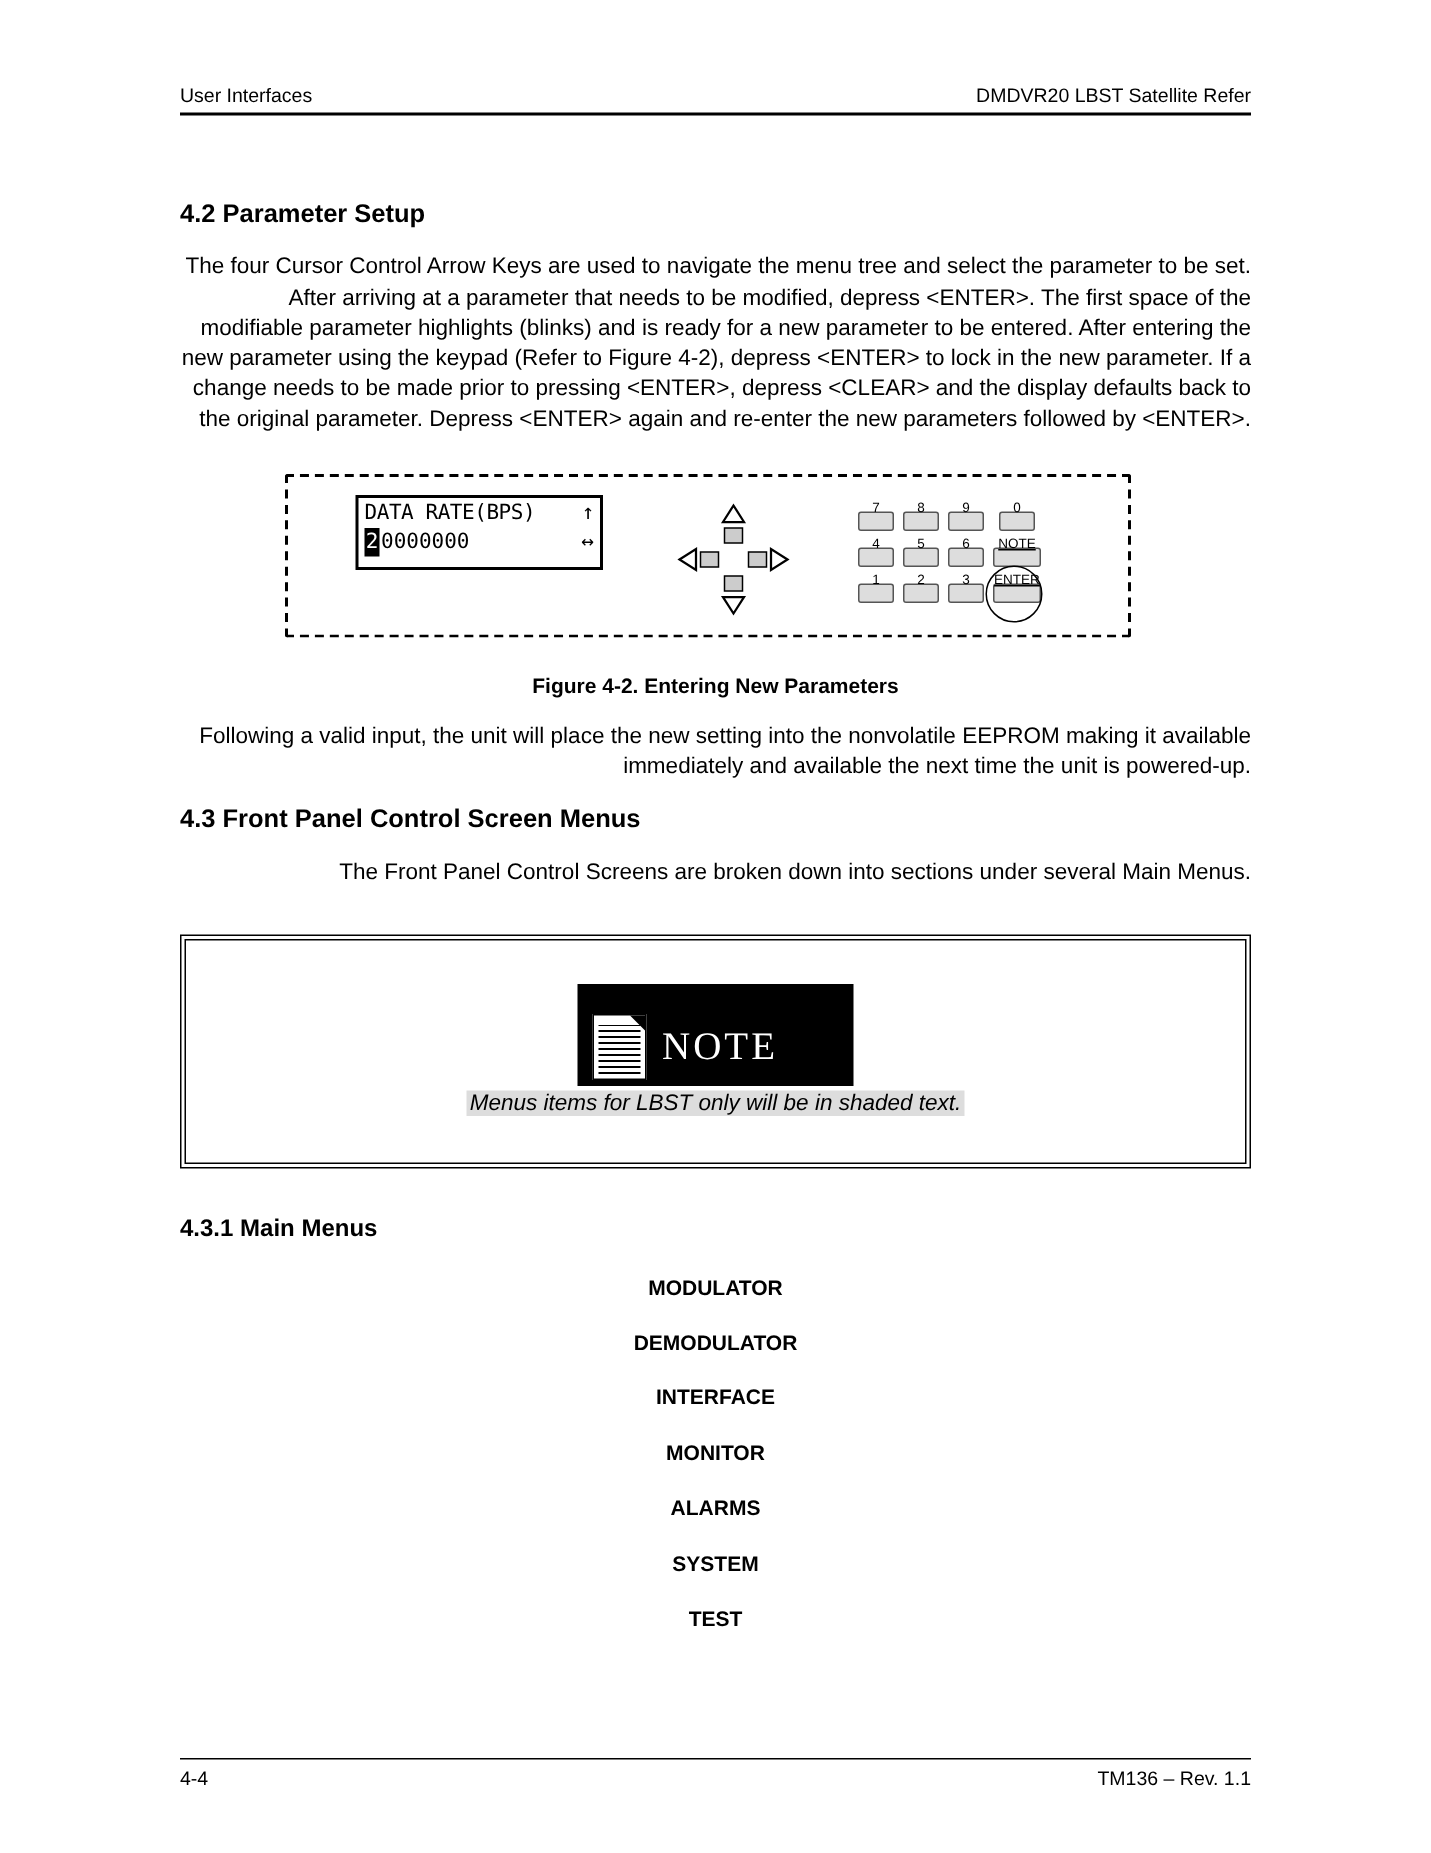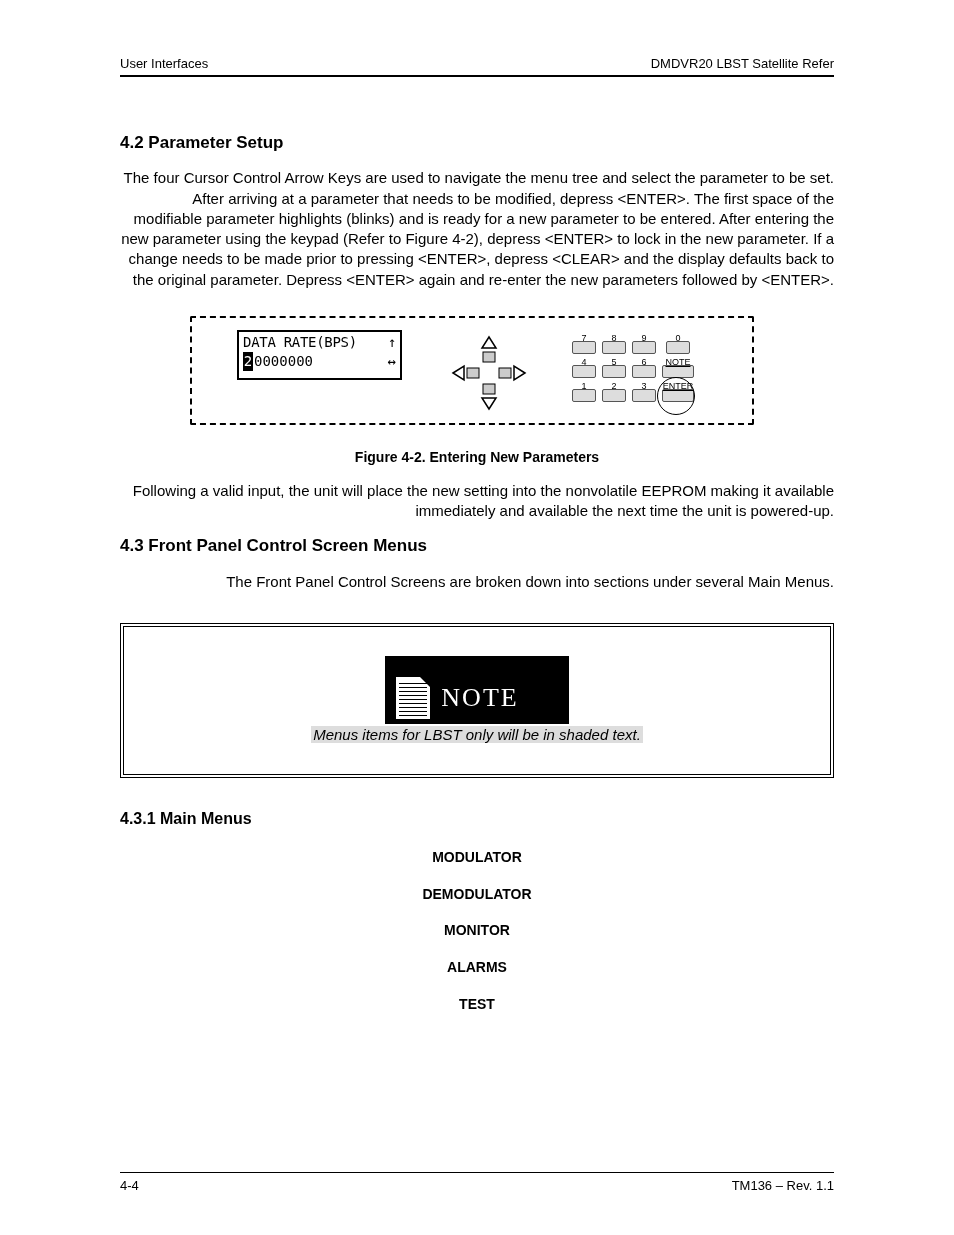--- a/index.html
+++ b/index.html
@@ -277,22 +277,24 @@
       </div>
       <div><span class="note-text">Menus items for LBST only will be in shaded text.</span></div>
     </div>
   </div>
 
   <h2 class="subsection">4.3.1  Main Menus</h2>
 
   <div class="menu-list">
     <div class="menu-item">MODULATOR</div>
     <div class="menu-item">DEMODULATOR</div>
+    <div class="menu-item">INTERFACE</div>
     <div class="menu-item">MONITOR</div>
     <div class="menu-item">ALARMS</div>
+    <div class="menu-item">SYSTEM</div>
     <div class="menu-item">TEST</div>
   </div>
 
   <div class="footer">
     <span>4-4</span>
     <span>TM136 – Rev. 1.1</span>
   </div>
 
 </div>
 

